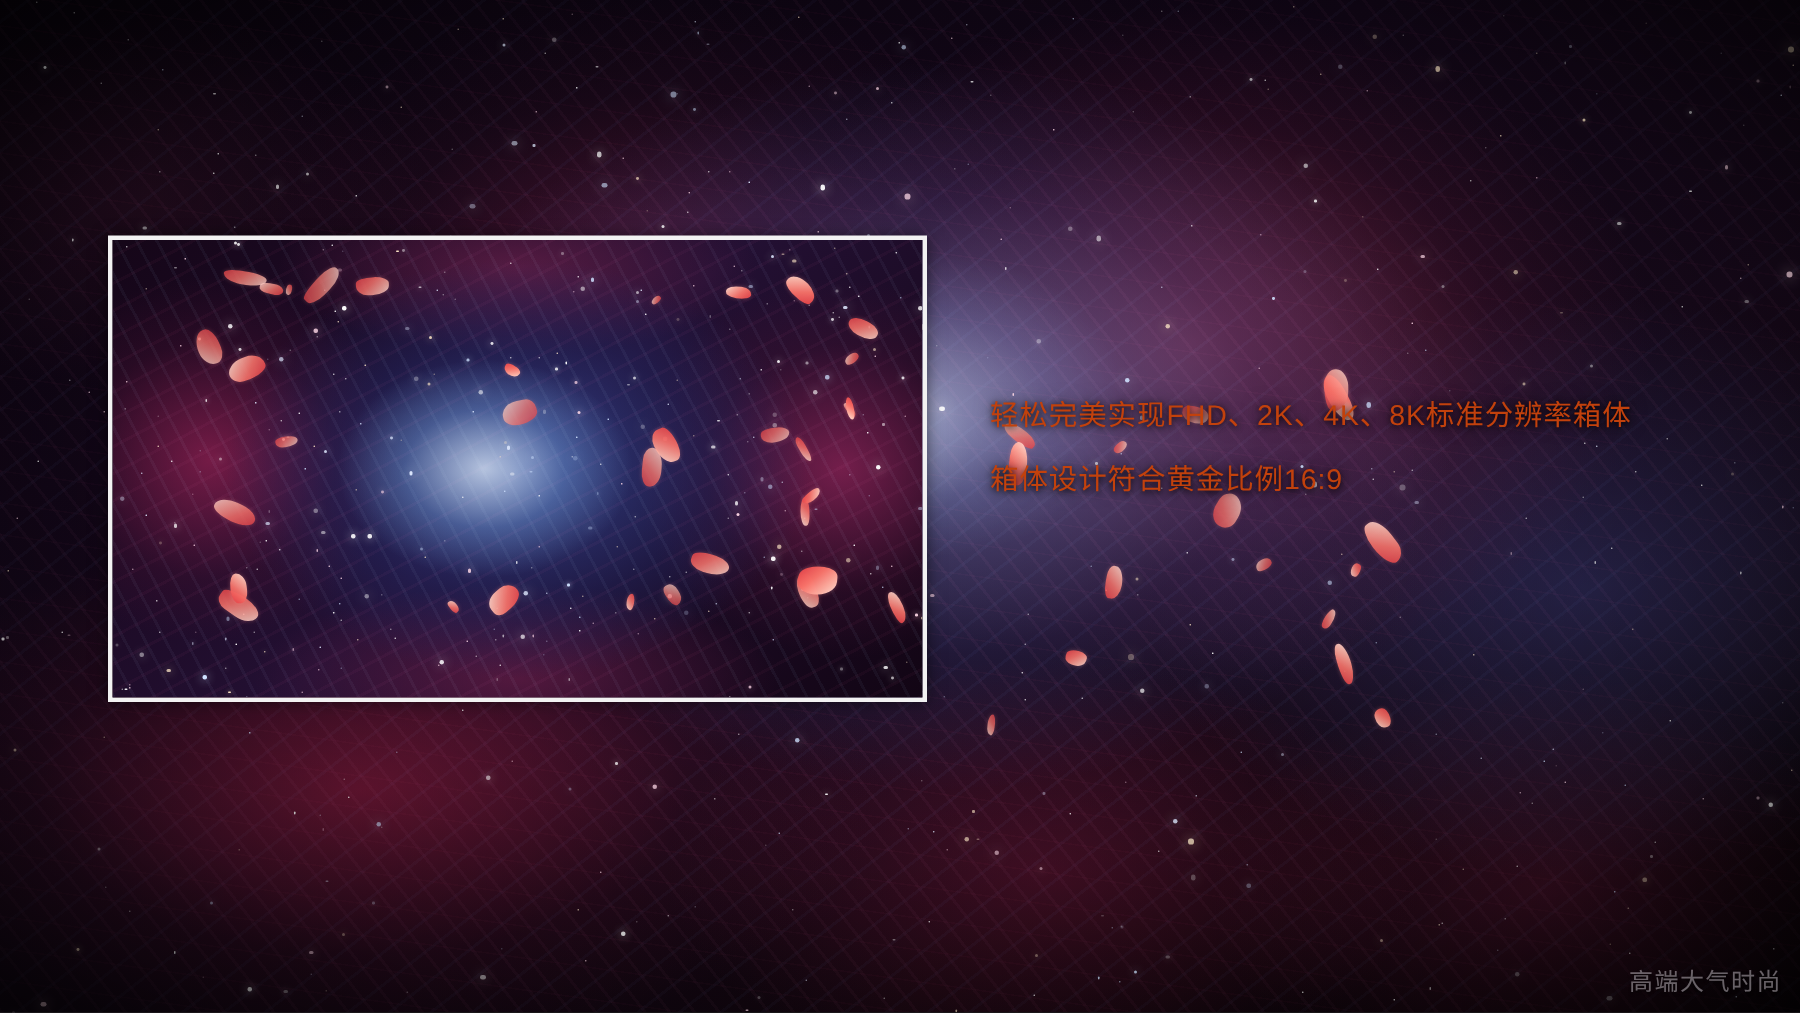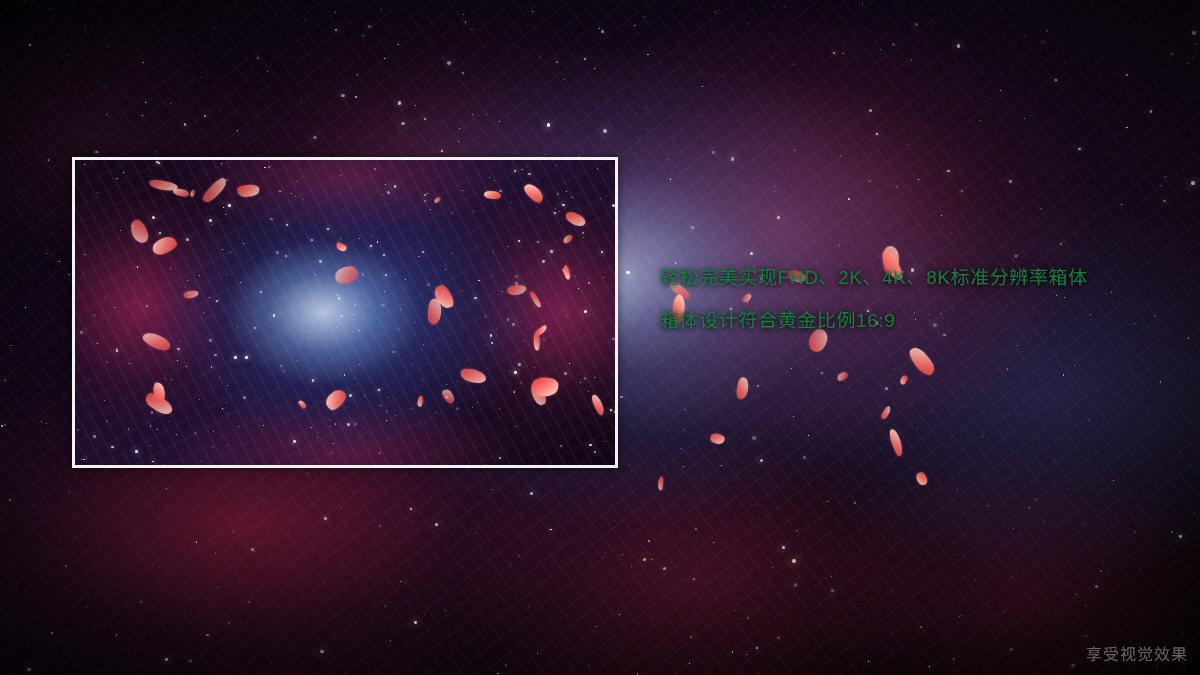--- a/index.html
+++ b/index.html
@@ -134,21 +134,21 @@
     white-space: pre;
     text-shadow: 0 1px 5px rgba(0,0,0,0.75), 0 0 14px rgba(0,0,0,0.5);
     font-weight: 400;
   }
 
   #body-copy {
     position: absolute;
     left: 660px;
     top: 256px;
     width: 500px;
-    color: #15803d;
+    color: #c2410c;
     font-size: 19px;
     line-height: 43px;
     letter-spacing: 0.6px;
     text-shadow: 0 1px 4px rgba(0,0,0,0.85), 0 0 12px rgba(0,0,0,0.55);
   }
   #body-copy .copy-line {
     white-space: nowrap;
   }
 
   #watermark {
@@ -954,15 +954,15 @@
           <span class="petal" style="left:84.94%;top:55.15%;width:14.1px;height:5.8px;transform:rotate(141.8deg);opacity:0.94;border-radius:59% 52% 52% 40% / 71% 69% 49% 43%;"></span>
         </div>
     </div>
   </div>
 
   <div id="body-copy">
     <div class="copy-line">轻松完美实现FHD、2K、4K、8K标准分辨率箱体</div>
     <div class="copy-line">箱体设计符合黄金比例16:9</div>
   </div>
 
-  <div id="watermark">享受视觉效果</div>
+  <div id="watermark">高端大气时尚</div>
 
 </div>
 
 </body></html>

